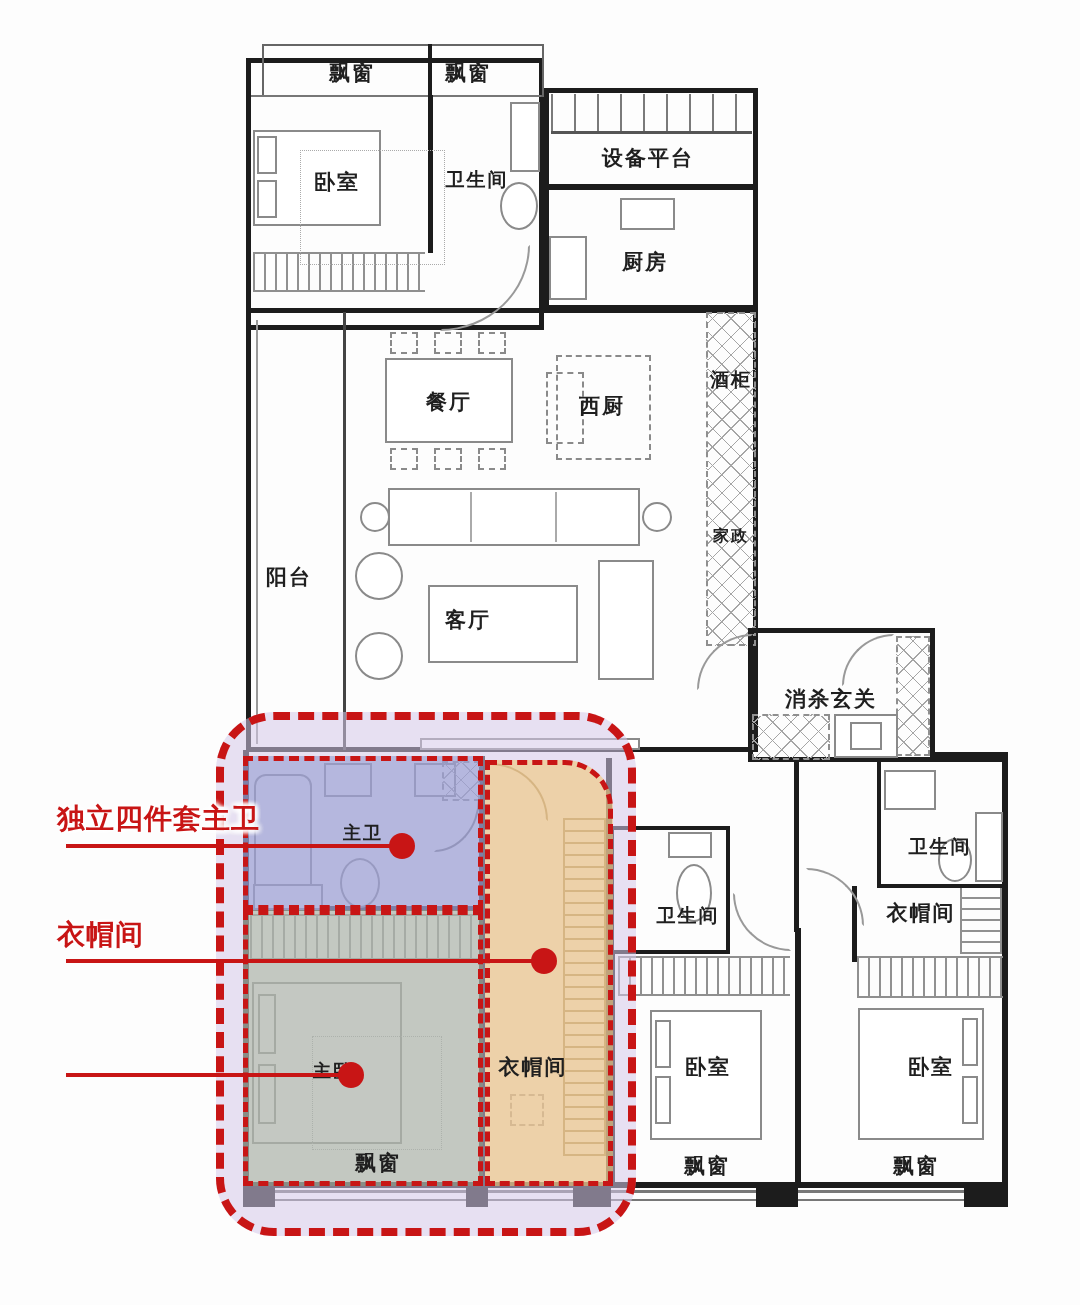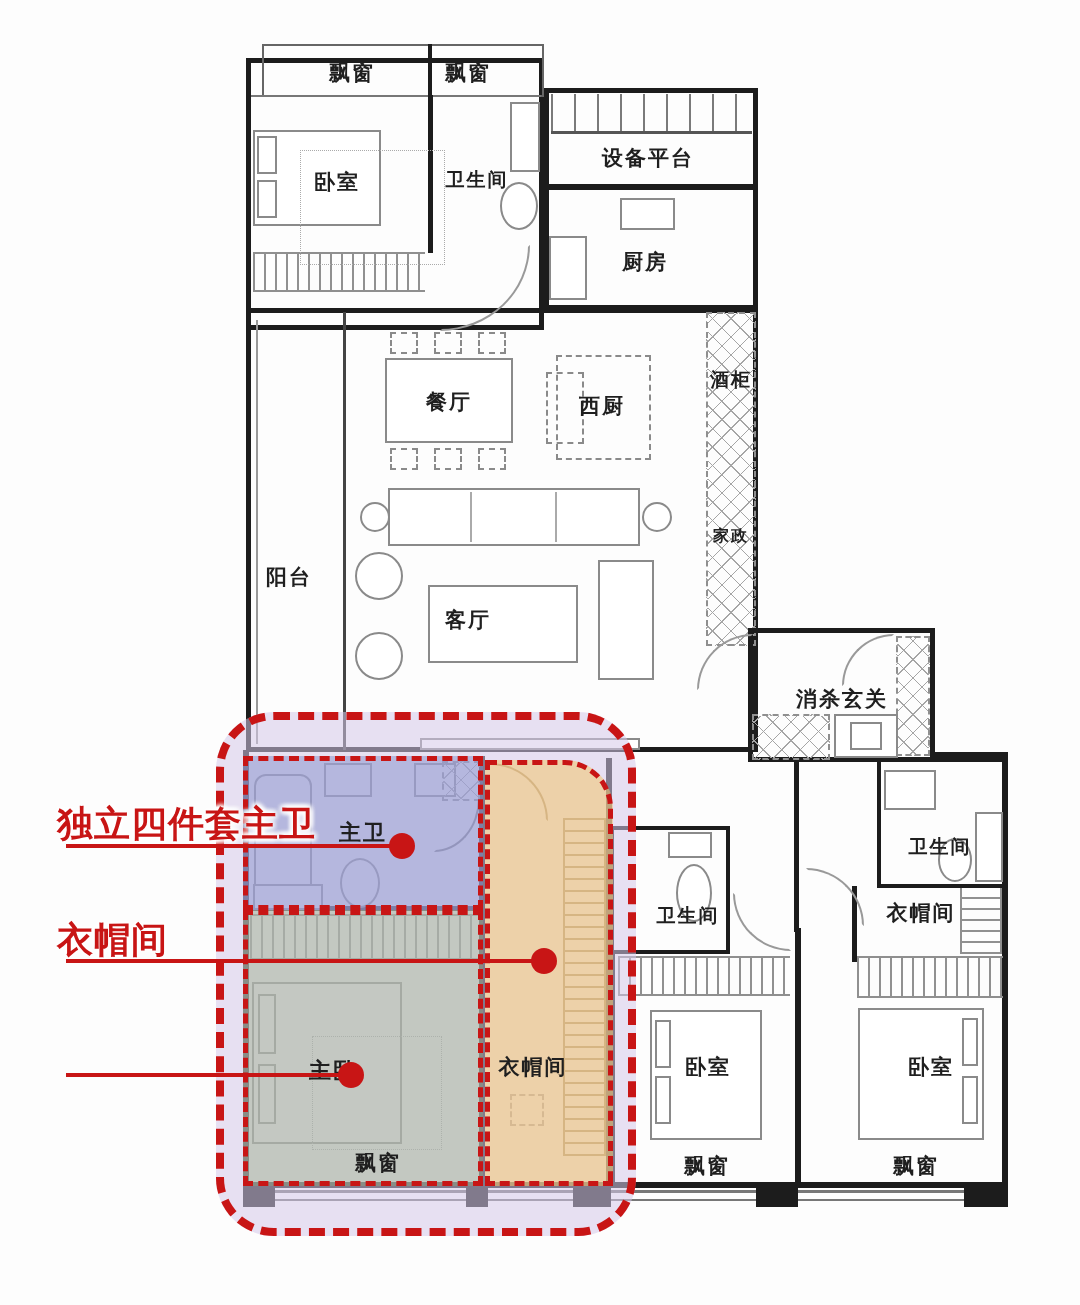--- a/index.html
+++ b/index.html
@@ -28,30 +28,30 @@
   
   .f{position:absolute;box-sizing:border-box;border:2px solid var(--furn);background:#fff;}
   .f.round{border-radius:12px;}
   .f.circle{border-radius:50%;}
   .f.dash{border-style:dashed;background:transparent;}
   .f.dot{border:1px dotted #aaa;background:transparent;}
   .arc{position:absolute;box-sizing:border-box;border:2px solid #999;background:transparent;}
   
   .rl{position:absolute;transform:translate(-50%,-50%);color:var(--lbl);font-size:21px;
       letter-spacing:2px;white-space:nowrap;font-weight:600;}
-  .rl.big{font-size:22px;font-weight:700;}
+  .rl.big{font-size:18px;font-weight:700;}
   
   .zone{position:absolute;box-sizing:border-box;}
   .purple{background:rgba(214,201,233,0.55);border-radius:58px;}
   .outerdash{border:8px dashed var(--red);border-radius:58px;}
   .bluez{background:rgba(120,132,198,0.45);border:5px dashed var(--red);}
   .greenz{background:rgba(146,166,126,0.42);border:5px dashed var(--red);}
   .orangez{background:rgba(242,196,110,0.55);border:5px dashed var(--red);border-radius:0 48px 0 0;}
   
-  .callout{position:absolute;color:var(--red);font-size:36px;font-weight:700;white-space:nowrap;
+  .callout{position:absolute;color:var(--red);font-size:28px;font-weight:700;white-space:nowrap;
       font-family:"Liberation Sans",sans-serif;letter-spacing:1px;
       text-shadow:0 0 6px #fff,0 0 6px #fff,2px 2px 4px #fff,-2px -2px 4px #fff,2px -2px 4px #fff,-2px 2px 4px #fff;}
   .rline{position:absolute;background:var(--red);height:4px;}
   .rdot{position:absolute;width:26px;height:26px;border-radius:50%;background:var(--red);}
 </style>
 </head>
 <body>
 
 <div id="stage">
 
@@ -185,21 +185,21 @@
   <div class="rl" style="left:337px;top:182px;">卧室</div>
   <div class="rl" style="left:477px;top:180px;font-size:19px;">卫生间</div>
   <div class="rl" style="left:648px;top:158px;text-align:center;">设备平台</div>
   <div class="rl" style="left:645px;top:262px;">厨房</div>
   <div class="rl" style="left:449px;top:402px;font-family:Liberation Mono, monospace;">餐厅</div>
   <div class="rl" style="left:602px;top:406px;">西厨</div>
   <div class="rl" style="left:731px;top:380px;font-size:19px;">酒柜</div>
   <div class="rl" style="left:731px;top:536px;font-size:16px;">家政</div>
   <div class="rl" style="left:289px;top:577px;">阳台</div>
   <div class="rl" style="left:468px;top:620px;">客厅</div>
-  <div class="rl" style="left:831px;top:699px;margin-left:11px;">消杀玄关</div>
+  <div class="rl" style="left:831px;top:699px;">消杀玄关</div>
   <div class="rl big" style="left:363px;top:833px;">主卫</div>
   <div class="rl" style="left:688px;top:916px;font-size:19px;">卫生间</div>
   <div class="rl" style="left:940px;top:847px;font-size:19px;">卫生间</div>
   <div class="rl" style="left:921px;top:913px;">衣帽间</div>
   <div class="rl big" style="left:333px;top:1071px;">主卧</div>
   <div class="rl" style="left:533px;top:1067px;">衣帽间</div>
   <div class="rl" style="left:708px;top:1067px;">卧室</div>
   <div class="rl" style="left:931px;top:1067px;">卧室</div>
   <div class="rl" style="left:378px;top:1163px;">飘窗</div>
   <div class="rl" style="left:707px;top:1166px;">飘窗</div>

